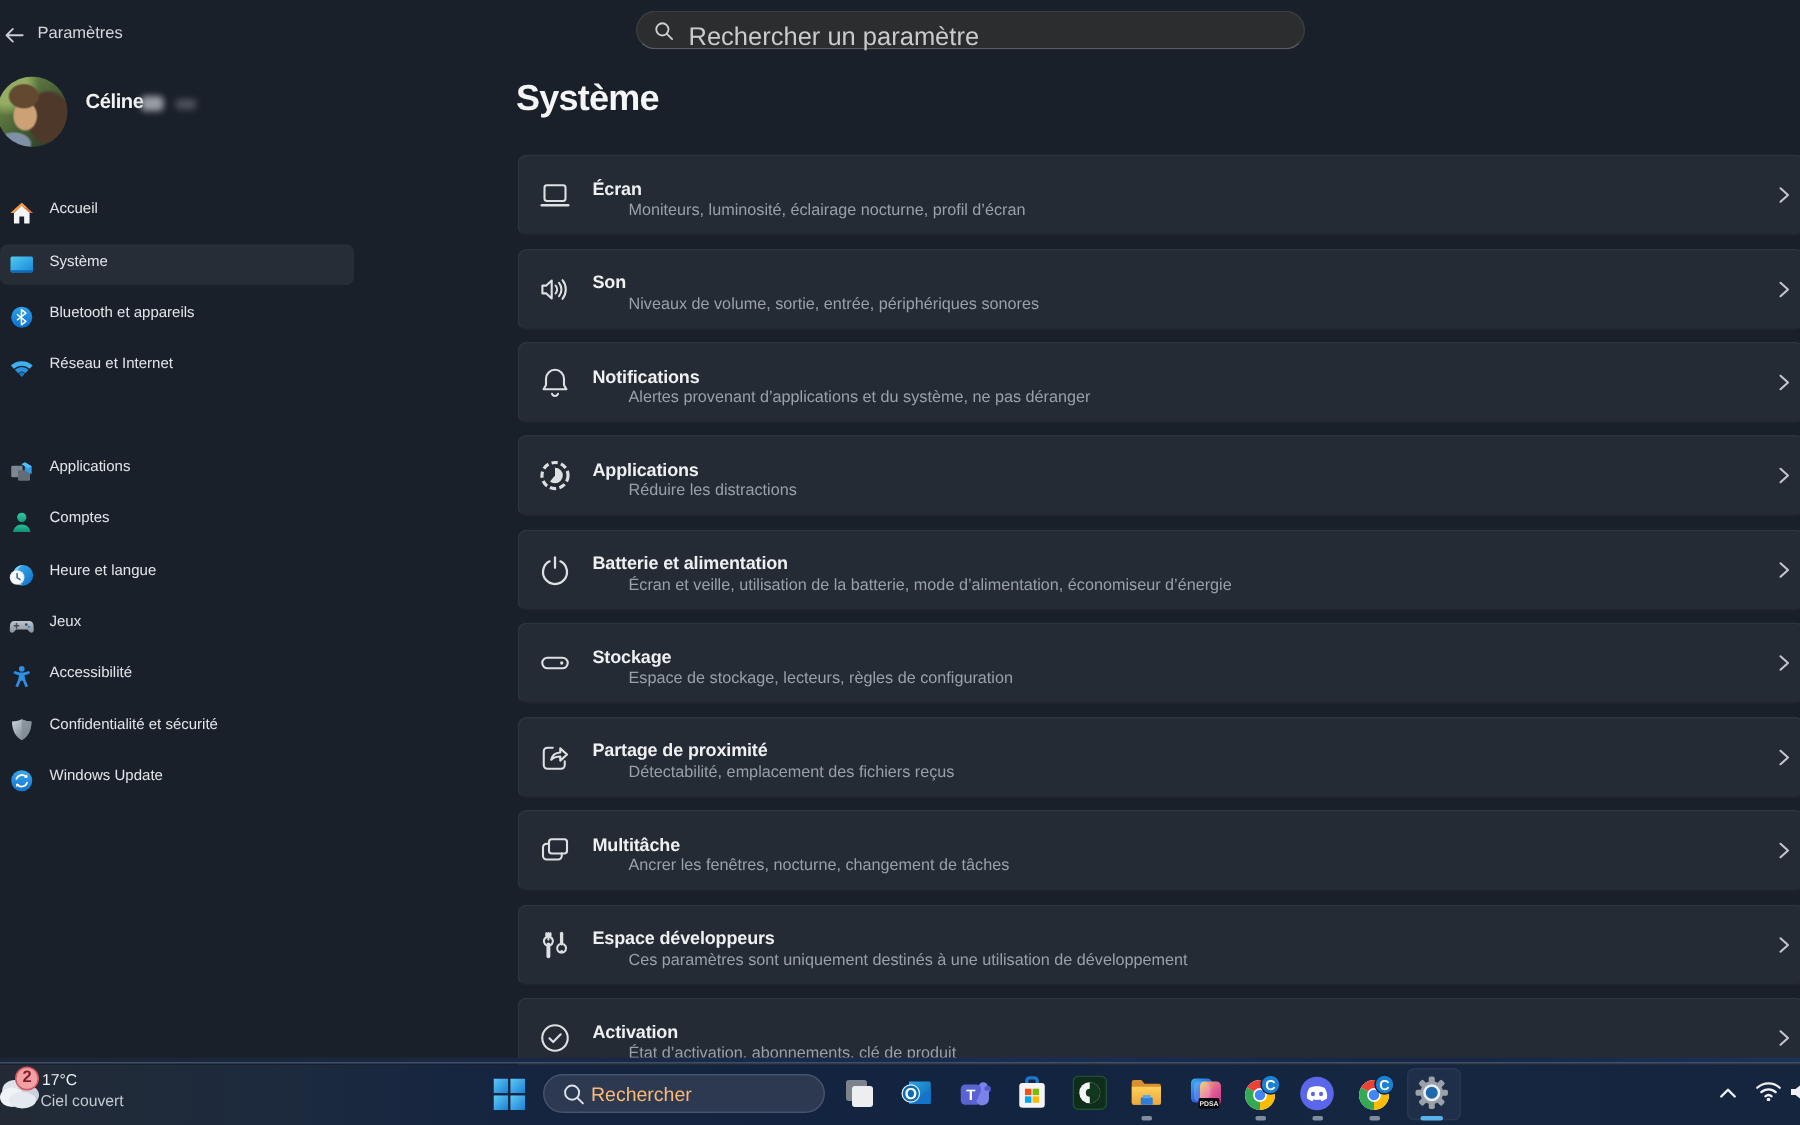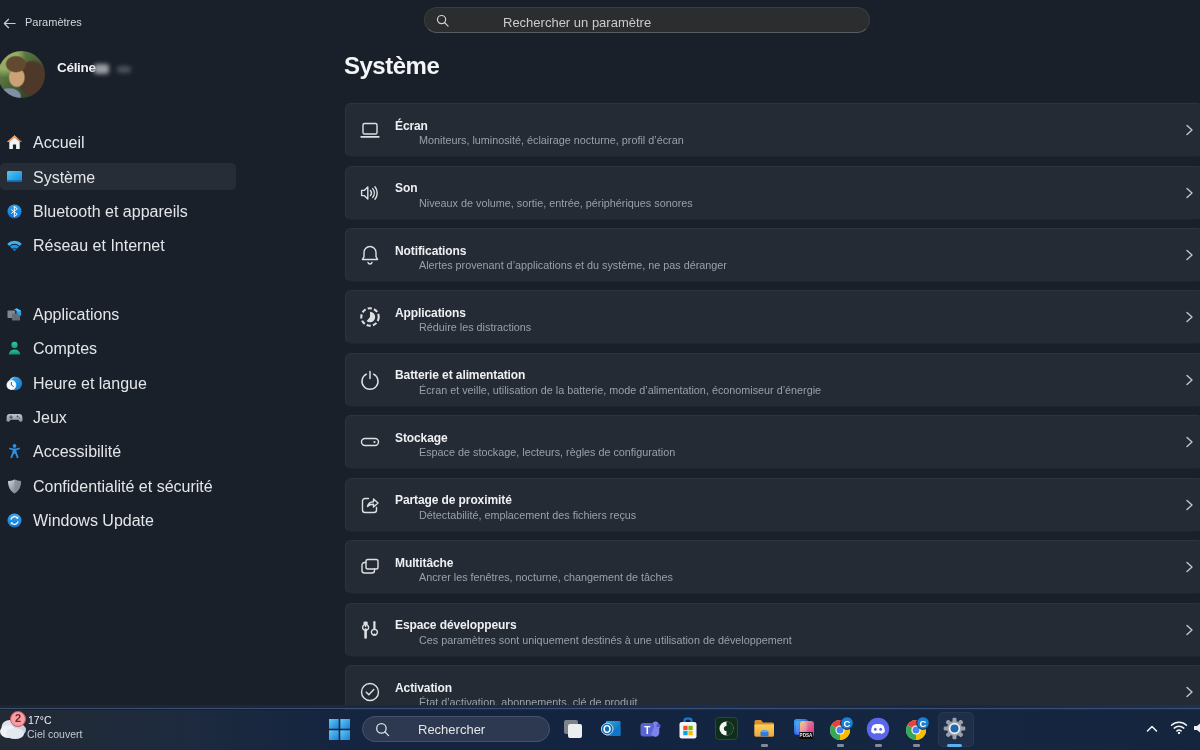--- a/index.html
+++ b/index.html
@@ -9,39 +9,39 @@
 #stage { position:relative; width:1200px; height:750px; background:#1a202a;border-radius:24px; }
 
 
 #backarrow { left:2px; top:16px; width:15px; height:15px; color:#c9cdd1; }
 #apptitle { left:25px; top:16px; font-size:11px; color:#d4d7da; }
 
 
 #topsearch { left:424px; top:7px; width:446px; height:26px; border-radius:13px;
   background:#2b2d2f; border:1px solid #3a3d40; border-bottom-color:#595d61; }
 #topsearch svg { position:absolute; left:11px; top:6px; }
-#topsearch span { position:absolute; left:34px; top:6.5px; font-size:13px; color:#c9cccf;margin-left:44px; }
+#topsearch span { position:absolute; left:34px; top:6.5px; font-size:17px; color:#c9cccf; }
 
 
 #avatar { left:-2px; top:51px; width:47px; height:47px; border-radius:50%; overflow:hidden;
   background:
    radial-gradient(ellipse 32% 26% at 38% 28%, #63492f 0 60%, transparent 72%),
    radial-gradient(ellipse 26% 32% at 40% 56%, #cda176 0 58%, transparent 70%),
    radial-gradient(ellipse 52% 62% at 73% 58%, #4e382a 0 55%, transparent 64%),
    radial-gradient(ellipse 38% 26% at 24% 96%, #8090a6 0 58%, transparent 70%),
    radial-gradient(circle at 15% 12%, #94ad63 0 22%, transparent 36%),
    linear-gradient(135deg, #7c9352 0%, #55703c 38%, #394f2e 68%, #283822 100%); }
 #uname { left:57px; top:60px; font-size:13.5px; font-weight:bold; letter-spacing:-0.3px; color:#f1f2f4; }
 .ublur { border-radius:3px; filter:blur(2px); background:#b9bdc2; opacity:.55; }
 #uname { text-shadow:0 0 1px rgba(0,0,0,.3); }
 
 
 .nav { left:0; top:0; height:28px; width:236px; }
 .nav .ic { position:absolute; left:6px; top:4.5px; width:17px; height:17px; }
-.nav .tx { position:absolute; left:33px; top:4.8px; font-size:16px; color:#e3e5e8; }
+.nav .tx { position:absolute; left:33px; top:4.8px; font-size:10px; color:#e3e5e8; }
 #navsel { left:0; top:163px; width:236px; height:27px; background:#262d37; border-radius:5px; }
 
 
 #h1 { left:344px; top:51.5px; font-size:24px; font-weight:bold; color:#f4f5f6; letter-spacing:-0.5px; }
 .card { left:345px; width:858px; height:54px; background:#252b35; border-radius:6px;
   border:1px solid rgba(255,255,255,0.045); border-bottom-color:rgba(0,0,0,0.15); }
 .card .cic { position:absolute; left:10.5px; top:13px; width:26px; height:26px; color:#dde0e3; }
 .card .t1 { position:absolute; left:49px; top:14.5px; font-size:12px; letter-spacing:-0.1px; font-weight:bold; color:#eef0f2; }
 .card .t2 { position:absolute; left:49px; top:30px; font-size:10.8px; color:#99a0a9;padding-left:24px; }
 .card .chv { position:absolute; right:6px; top:19px; width:14px; height:14px; color:#c2c6cb; }
@@ -357,21 +357,21 @@
       <rect x="11.3" y="0" width="9.7" height="9.7" fill="url(#gwin)"></rect>
       <rect x="0" y="11.3" width="9.7" height="9.7" fill="url(#gwin)"></rect>
       <rect x="11.3" y="11.3" width="9.7" height="9.7" fill="url(#gwin)"></rect>
     </svg>
 
   <div class="abs" style="left:362px;top:715.5px;width:188px;height:26px;border-radius:13px;background:#2d3950;border:1px solid #47536d;">
     <svg style="position:absolute;left:12px;top:5px" width="15" height="15" viewBox="0 0 15 15" fill="none" stroke="#dce1ea" stroke-width="1.3" stroke-linecap="round">
         <circle cx="6.4" cy="6.4" r="4.7"></circle>
         <path d="M10 10l3.6 3.6"></path>
       </svg>
-    <div style="position:absolute;left:31px;top:5px;font-size:13px;color:#e5e5e5;margin-left:24px;">Rechercher</div>
+    <div style="position:absolute;left:31px;top:5px;font-size:13px;color:#fdba74;">Rechercher</div>
   </div>
 
   <svg class="abs" style="left:561px;top:717px" width="24" height="24" viewBox="0 0 24 24">
       <rect x="3" y="3" width="14" height="14" rx="2" fill="#8f949b" opacity=".85"></rect>
       <rect x="7" y="7" width="14" height="14" rx="2" fill="#eceef0"></rect>
     </svg>
 
   <svg class="abs" style="left:600px;top:717px" width="24" height="24" viewBox="0 0 24 24">
       <defs>
         <linearGradient id="gol" x1="0" y1="0" x2="1" y2="1">

